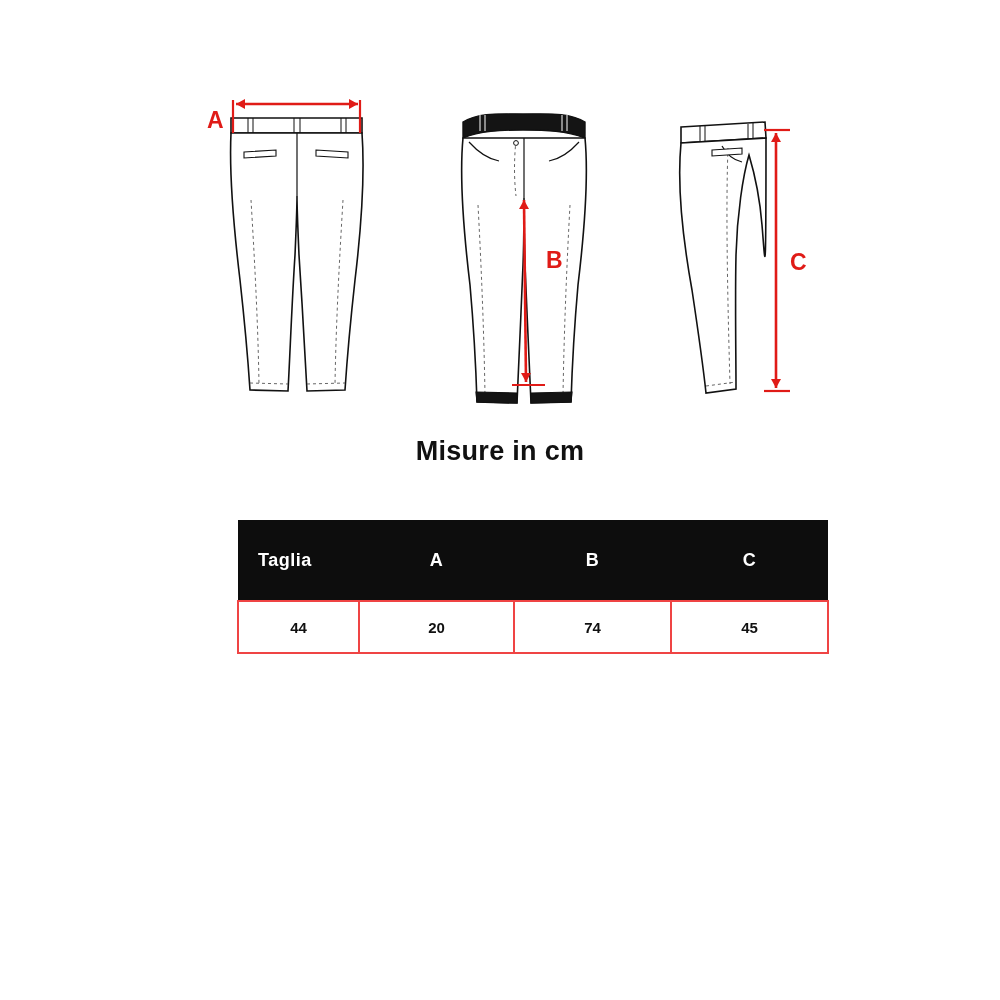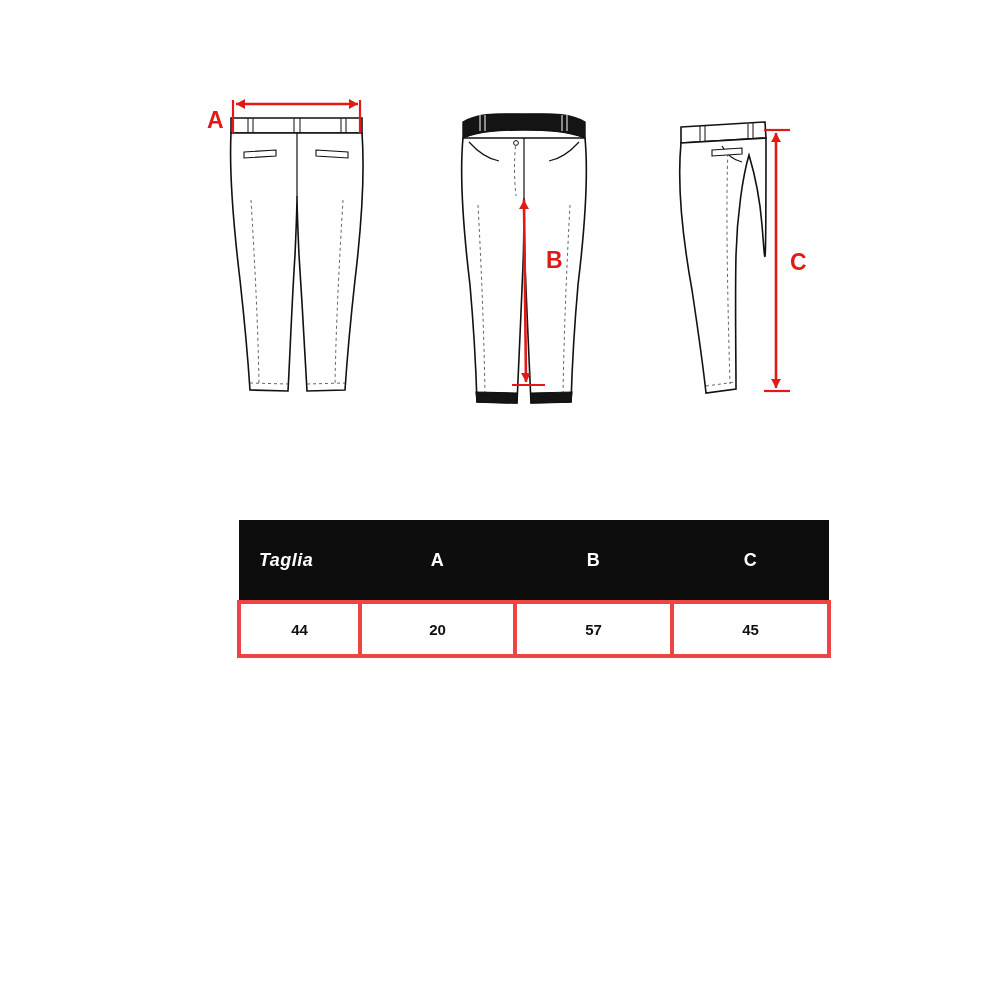--- a/index.html
+++ b/index.html
@@ -56,31 +56,30 @@
     font-weight: bold;
     height: 78px;
     vertical-align: middle;
     text-align: center;
     letter-spacing: 0.5px;
     border: none;
   }
   table.size-table thead th.col-first {
     text-align: left;
     padding-left: 20px;
-    font-style: italic;
   }
   table.size-table tbody td {
     background: #ffffff;
     color: #111111;
     font-size: 15px;
     font-weight: bold;
     height: 48px;
     text-align: center;
     vertical-align: middle;
-    border: 4px solid #ef4444;
+    border: 2px solid #ef4444;
   }
   .label-red {
     fill: #e01b17;
     font-family: "Liberation Sans", sans-serif;
     font-size: 23px;
     font-weight: bold;
   }
 </style>
 </head>
 <body>
@@ -210,35 +209,36 @@
       <path d="M776,133 L776,388" stroke="#e01b17" stroke-width="2.6" fill="none"></path>
       <path d="M776,133 L771,142 L781,142 Z" fill="#e01b17"></path>
       <path d="M776,388 L771,379 L781,379 Z" fill="#e01b17"></path>
       <path d="M764,130 L790,130" stroke="#e01b17" stroke-width="2.2" fill="none"></path>
       <path d="M764,391 L790,391" stroke="#e01b17" stroke-width="2.2" fill="none"></path>
     </g>
     <text class="label-red" x="790" y="270">C</text>
 
   </svg>
 
+  <div class="measure-title">Misure in cm</div>
 
   <div class="table-wrap">
     <table class="size-table">
       <thead>
         <tr>
           <th class="col-first" style="width:100px">Taglia</th>
           <th style="width:153px">A</th>
           <th style="width:155px">B</th>
           <th style="width:155px">C</th>
         </tr>
       </thead>
       <tbody>
         <tr>
           <td>44</td>
           <td>20</td>
-          <td>57</td>
+          <td>74</td>
           <td>45</td>
         </tr>
       </tbody>
     </table>
   </div>
 
 </div>
 
 </body></html>

